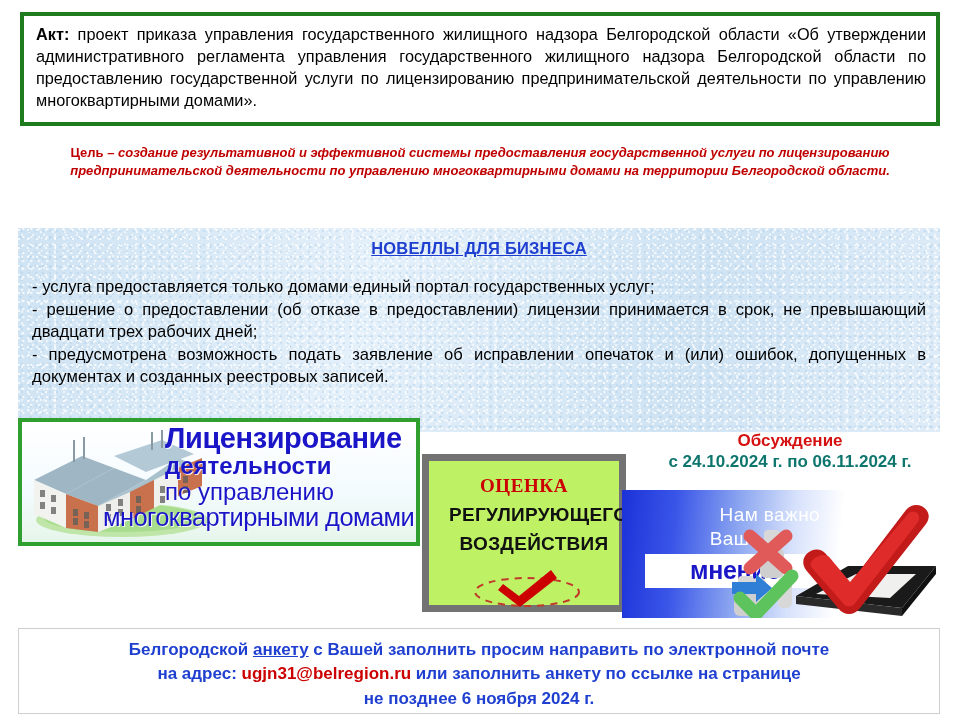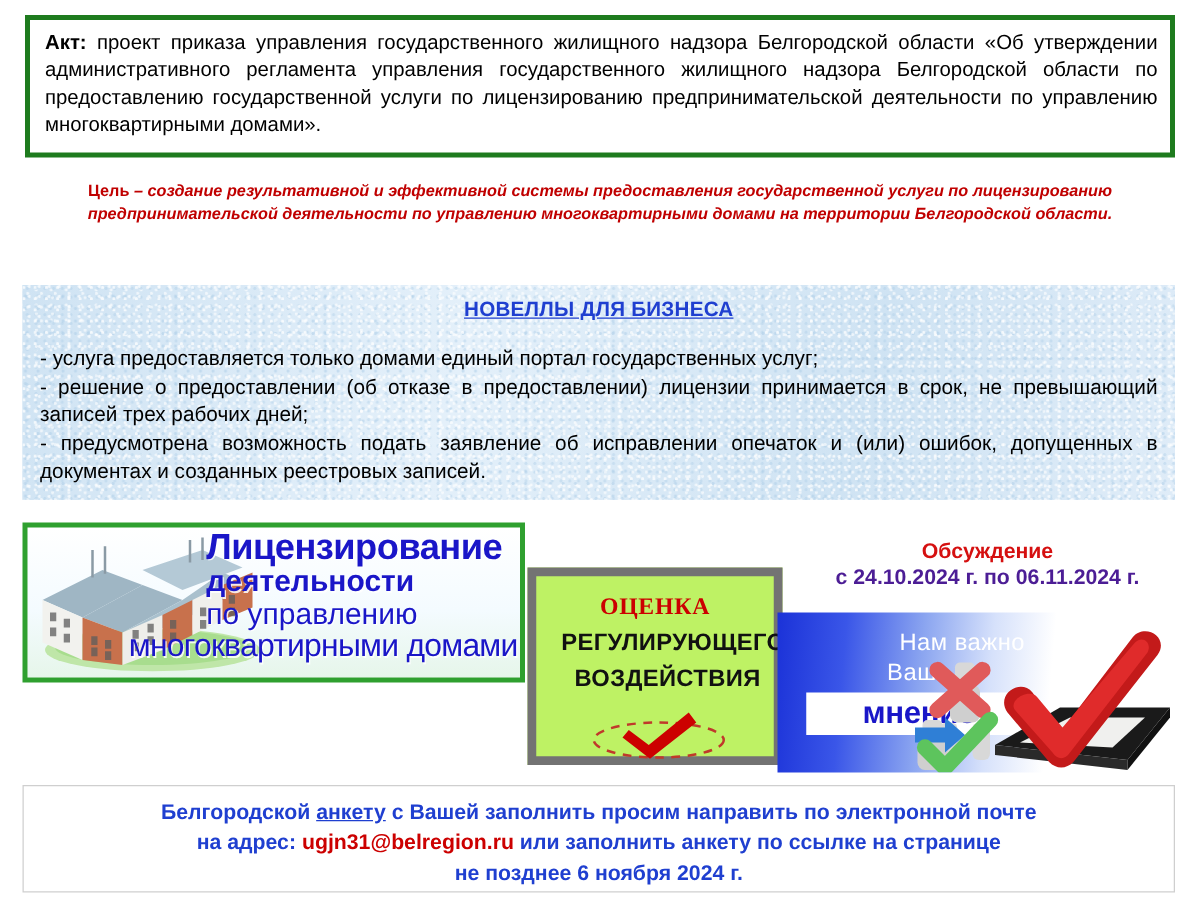--- a/index.html
+++ b/index.html
@@ -61,21 +61,21 @@
     font-weight: bold;
     color: #c00000;
   }
 
   
   .novelties {
     position: absolute;
     left: 18px;
     top: 228px;
     width: 922px;
-    height: 172px;
+    height: 204px;
     box-sizing: border-box;
     background-color: #d9e9f6;
     background-image:
       radial-gradient(circle at 12% 22%, rgba(255,255,255,.75) 0 1px, transparent 1.4px),
       radial-gradient(circle at 38% 61%, rgba(255,255,255,.62) 0 1px, transparent 1.4px),
       radial-gradient(circle at 67% 14%, rgba(255,255,255,.7) 0 1px, transparent 1.4px),
       radial-gradient(circle at 85% 78%, rgba(255,255,255,.6) 0 1px, transparent 1.4px),
       radial-gradient(circle at 24% 88%, rgba(176,207,232,.55) 0 1px, transparent 1.5px),
       radial-gradient(circle at 55% 40%, rgba(176,207,232,.45) 0 1px, transparent 1.5px),
       radial-gradient(circle at 92% 33%, rgba(255,255,255,.65) 0 1px, transparent 1.4px),
@@ -186,21 +186,21 @@
   }
   .disc-l1 {
     font-size: 17px;
     font-weight: bold;
     color: #d51010;
     line-height: 1.24;
   }
   .disc-l2 {
     font-size: 17px;
     font-weight: bold;
-    color: #4c1d95;
+    color: #0f766e;
     line-height: 1.24;
   }
 
   
   .opinion {
     position: absolute;
     left: 622px;
     top: 490px;
     width: 338px;
     height: 128px;
@@ -279,21 +279,21 @@
 </div>
 
 <div class="goal-block">
   <p class="goal-text"><span class="goal-lead">Цель</span><span> – создание результативной и эффективной системы предоставления государственной услуги по лицензированию предпринимательской деятельности по управлению многоквартирными домами на территории Белгородской области.</span></p>
 </div>
 
 <div class="novelties">
   <div class="novelties-title">НОВЕЛЛЫ ДЛЯ БИЗНЕСА</div>
   <ul class="novelties-list">
     <li>- услуга предоставляется только домами единый портал государственных услуг;</li>
-    <li>- решение о предоставлении (об отказе в предоставлении) лицензии принимается в срок, не превышающий записей трех рабочих дней;</li>
+    <li>- решение о предоставлении (об отказе в предоставлении) лицензии принимается в срок, не превышающий двадцати трех рабочих дней;</li>
     <li>- предусмотрена возможность подать заявление об исправлении опечаток и (или) ошибок, допущенных в документах и созданных реестровых записей.</li>
   </ul>
 </div>
 
 <div class="lic-banner">
   <svg class="lic-building" viewBox="0 0 185 112">
     <ellipse cx="96" cy="92" rx="86" ry="17" fill="#bfe6a8"></ellipse>
     <ellipse cx="96" cy="90" rx="78" ry="14" fill="#a8dd8e"></ellipse>
     <g>
       <polygon points="8,52 56,28 88,40 40,66" fill="#9fb6c4"></polygon>

